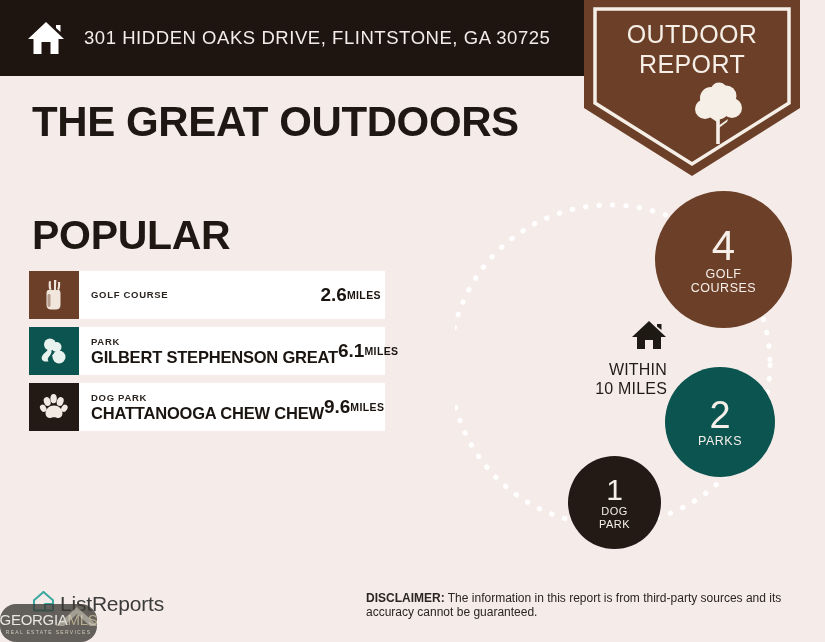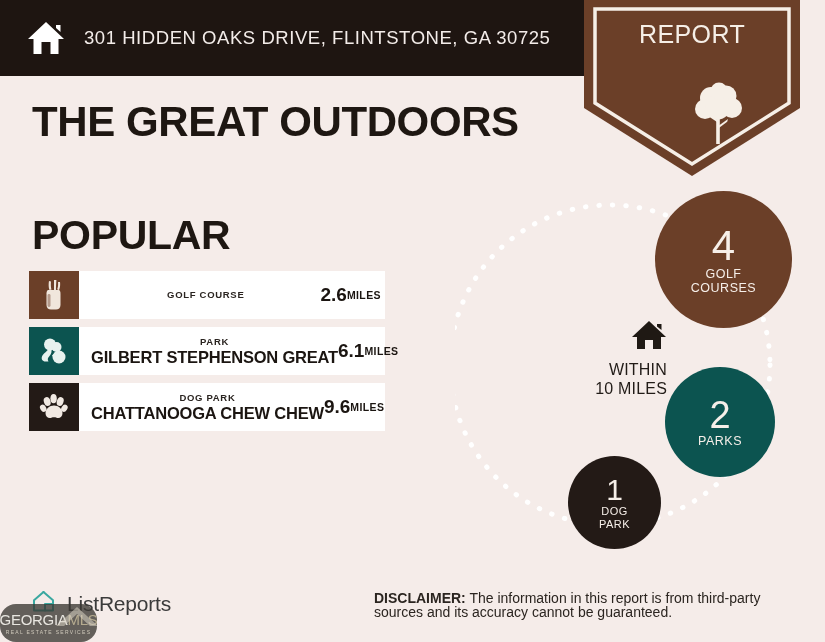--- a/index.html
+++ b/index.html
@@ -73,21 +73,21 @@
     color: #1e1712; letter-spacing: -0.3px;
   }
 
   
   .list { position: absolute; left: 29px; top: 271px; width: 356px; }
   .list-row {
     position: relative;
     height: 48px;
     margin-bottom: 8px;
     background: #ffffff;
-    display: flex; align-items: stretch; text-align: center;
+    display: flex; align-items: stretch;
   }
   .row-icon {
     width: 50px; height: 48px;
     flex: 0 0 50px;
     display: flex; align-items: center; justify-content: center;
   }
   .row-icon.brown { background: #6b3f28; }
   .row-icon.teal  { background: #0c5450; }
   .row-icon.dark  { background: #231a16; }
   .row-body {
@@ -172,30 +172,29 @@
     font-size: 16px; color: #221c18;
     line-height: 19px; letter-spacing: 0.2px;
   }
 
   
   .lr-logo {
     position: absolute; left: 32px; top: 590px;
     display: flex; align-items: center;
   }
   .lr-name {
-    margin-left: 12px;
+    margin-left: 5px;
     font-size: 21px; color: #3b3b3b;
     letter-spacing: -0.2px;
   }
   .disclaimer {
     position: absolute; left: 366px; top: 592px;
     width: 432px;
-    font-size: 14px; line-height: 13.5px;
+    font-size: 12px; line-height: 13.5px;
     color: #2b2520;
-    margin-left: 8px;
   }
   .disclaimer .dl-label { font-weight: bold; }
 
   .mls-watermark {
     position: absolute; left: 0px; top: 604px;
     width: 97px; height: 38px;
     background: rgba(58,55,50,0.78);
     display: flex; flex-direction: column;
     align-items: center; justify-content: center;
     overflow: hidden;
@@ -227,20 +226,21 @@
     </span>
     <span class="header-address">301 HIDDEN OAKS DRIVE, FLINTSTONE, GA 30725</span>
   </div>
 
   <div class="badge">
     <svg width="216" height="176" viewBox="0 0 216 176">
       <path d="M0 0 L216 0 L216 108 L108 176 L0 108 Z" fill="#6b3f28"></path>
       <path d="M11 9 L205 9 L205 103 L108 164 L11 103 Z" fill="none" stroke="#f6efe7" stroke-width="3.5"></path>
     </svg>
     <div class="badge-text">
+      <div>OUTDOOR</div>
       <div>REPORT</div>
     </div>
     <span class="badge-tree">
       <svg width="54" height="64" viewBox="0 0 54 64">
         <g fill="#f6efe7">
           <circle cx="19" cy="16" r="11"></circle>
           <circle cx="34" cy="14" r="10.5"></circle>
           <circle cx="13" cy="27" r="10"></circle>
           <circle cx="40" cy="26" r="10"></circle>
           <circle cx="26" cy="25" r="12.5"></circle>

